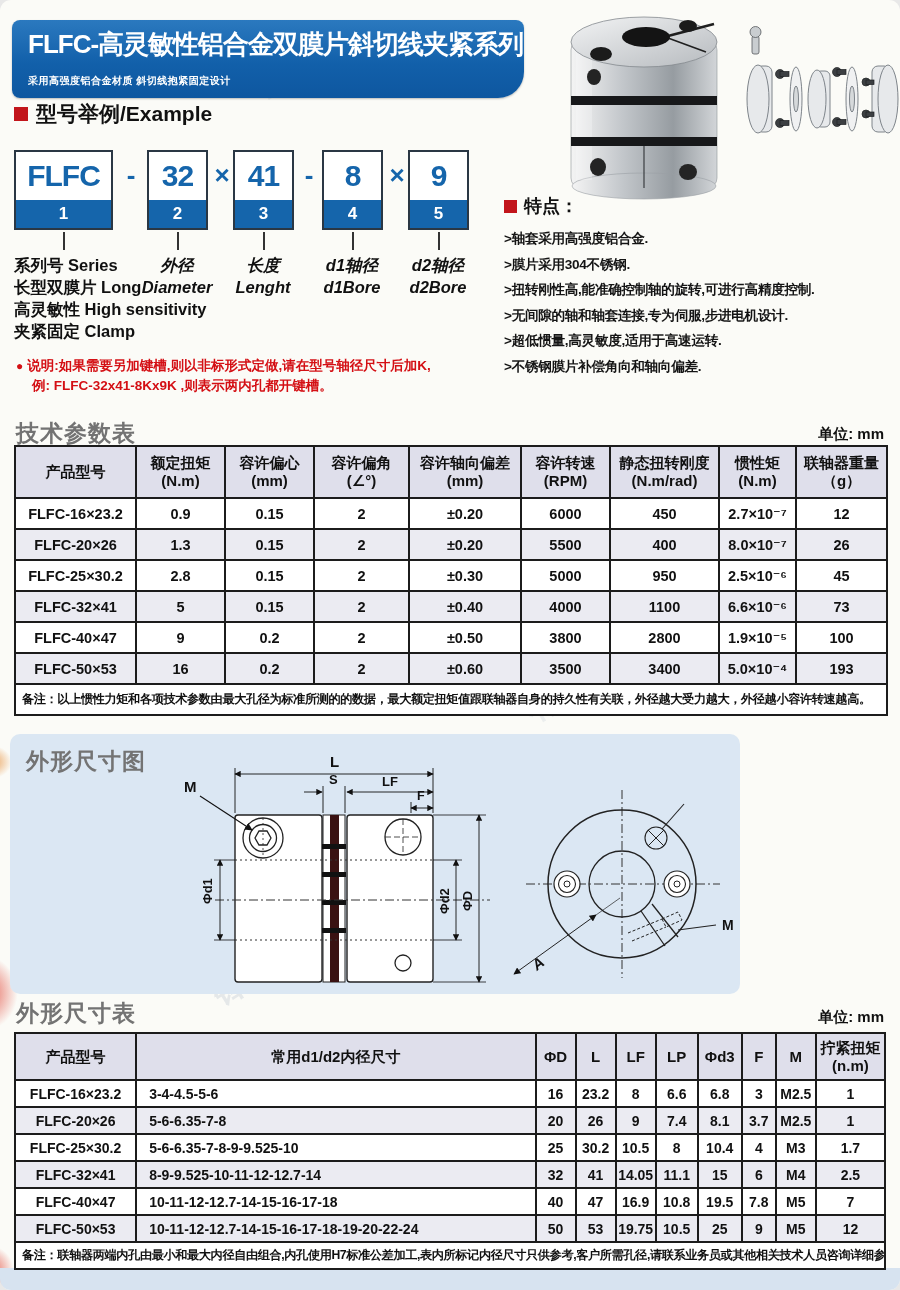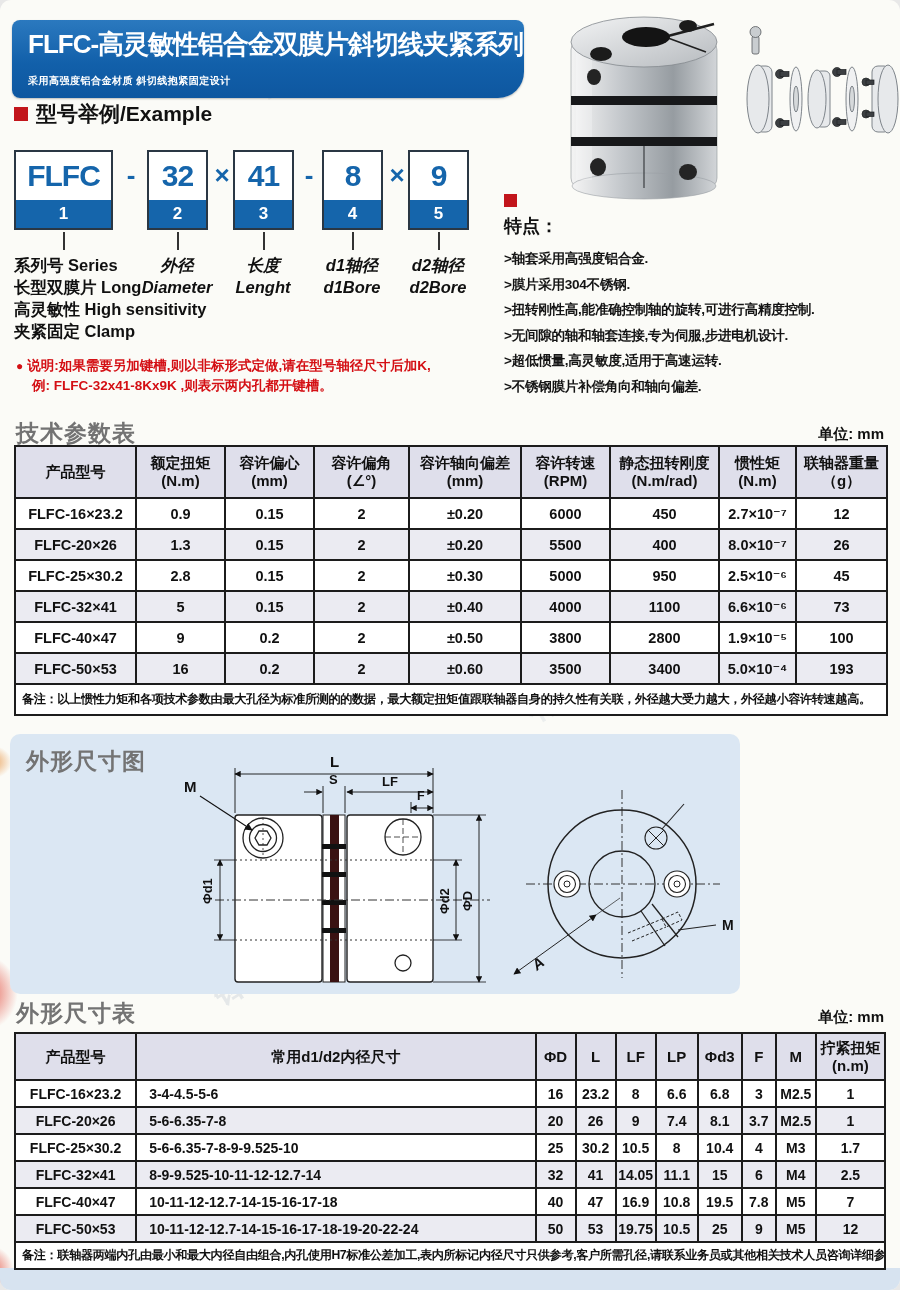--- a/index.html
+++ b/index.html
@@ -32,21 +32,21 @@
     display:flex; align-items:center; justify-content:center; }
   .msep { position:absolute; top:160px; width:26px; text-align:center; color:#1565ab;
     font-weight:bold; font-size:26px; z-index:2; }
   .tick { position:absolute; top:232px; width:2px; height:18px; background:#333; z-index:2; }
   .lbl-group { position:absolute; top:254px; z-index:2; font-weight:bold; color:#101010; }
   .lbl-group div { font-size:16.5px; line-height:22px; white-space:nowrap; }
   .lbl-center { text-align:center;font-style:italic; }
 
   
   .features { position:absolute; left:504px; top:194px; width:392px; z-index:2; }
-  .features .f-head { display:flex; align-items:flex-start; gap:7px; margin-bottom:8px;flex-direction:column; }
+  .features .f-head { display:flex; align-items:center; gap:7px; margin-bottom:8px; }
   .features .f-head .txt { font-size:18px; font-weight:bold; color:#111; }
   .features .f-item { font-size:13.6px; font-weight:bold; color:#141414; line-height:25.5px; white-space:nowrap; letter-spacing:-0.3px; }
 
   
   .red-note { position:absolute; left:16px; top:356px; z-index:2; color:#d40f14; font-weight:bold; font-size:13.5px; line-height:20px; }
   .red-note .bullet { margin-right:4px; font-size:12px; }
   .red-note .rn2 { padding-left:16px; }
 
   
   .tbl-head { position:absolute; z-index:2; font-size:23px; font-weight:bold; color:#737373; letter-spacing:1px; }

